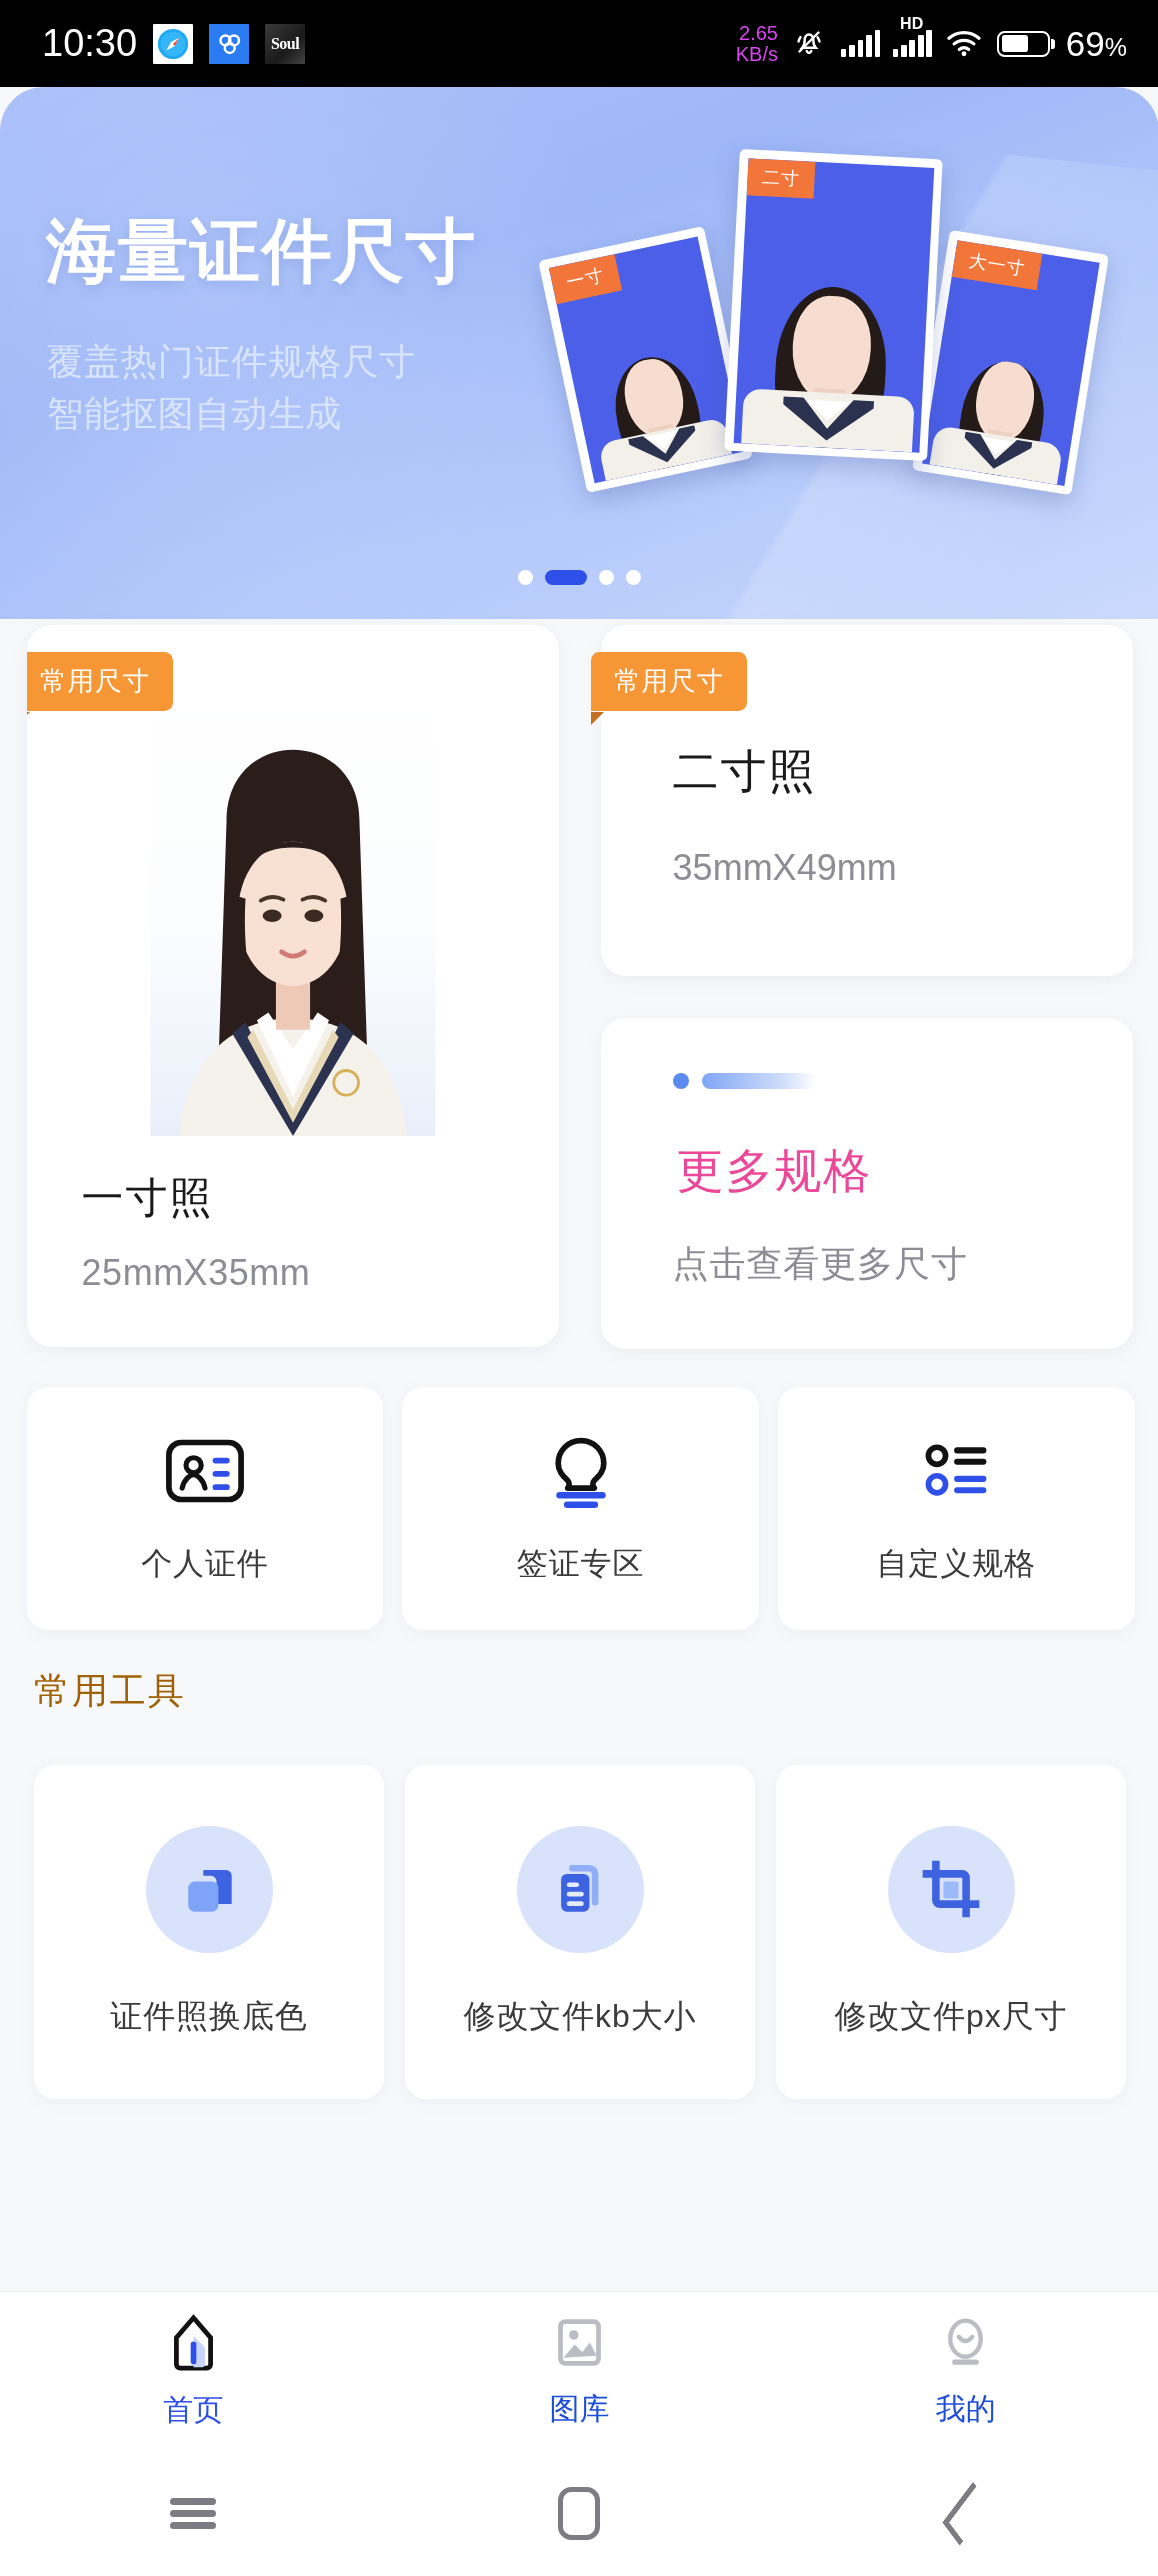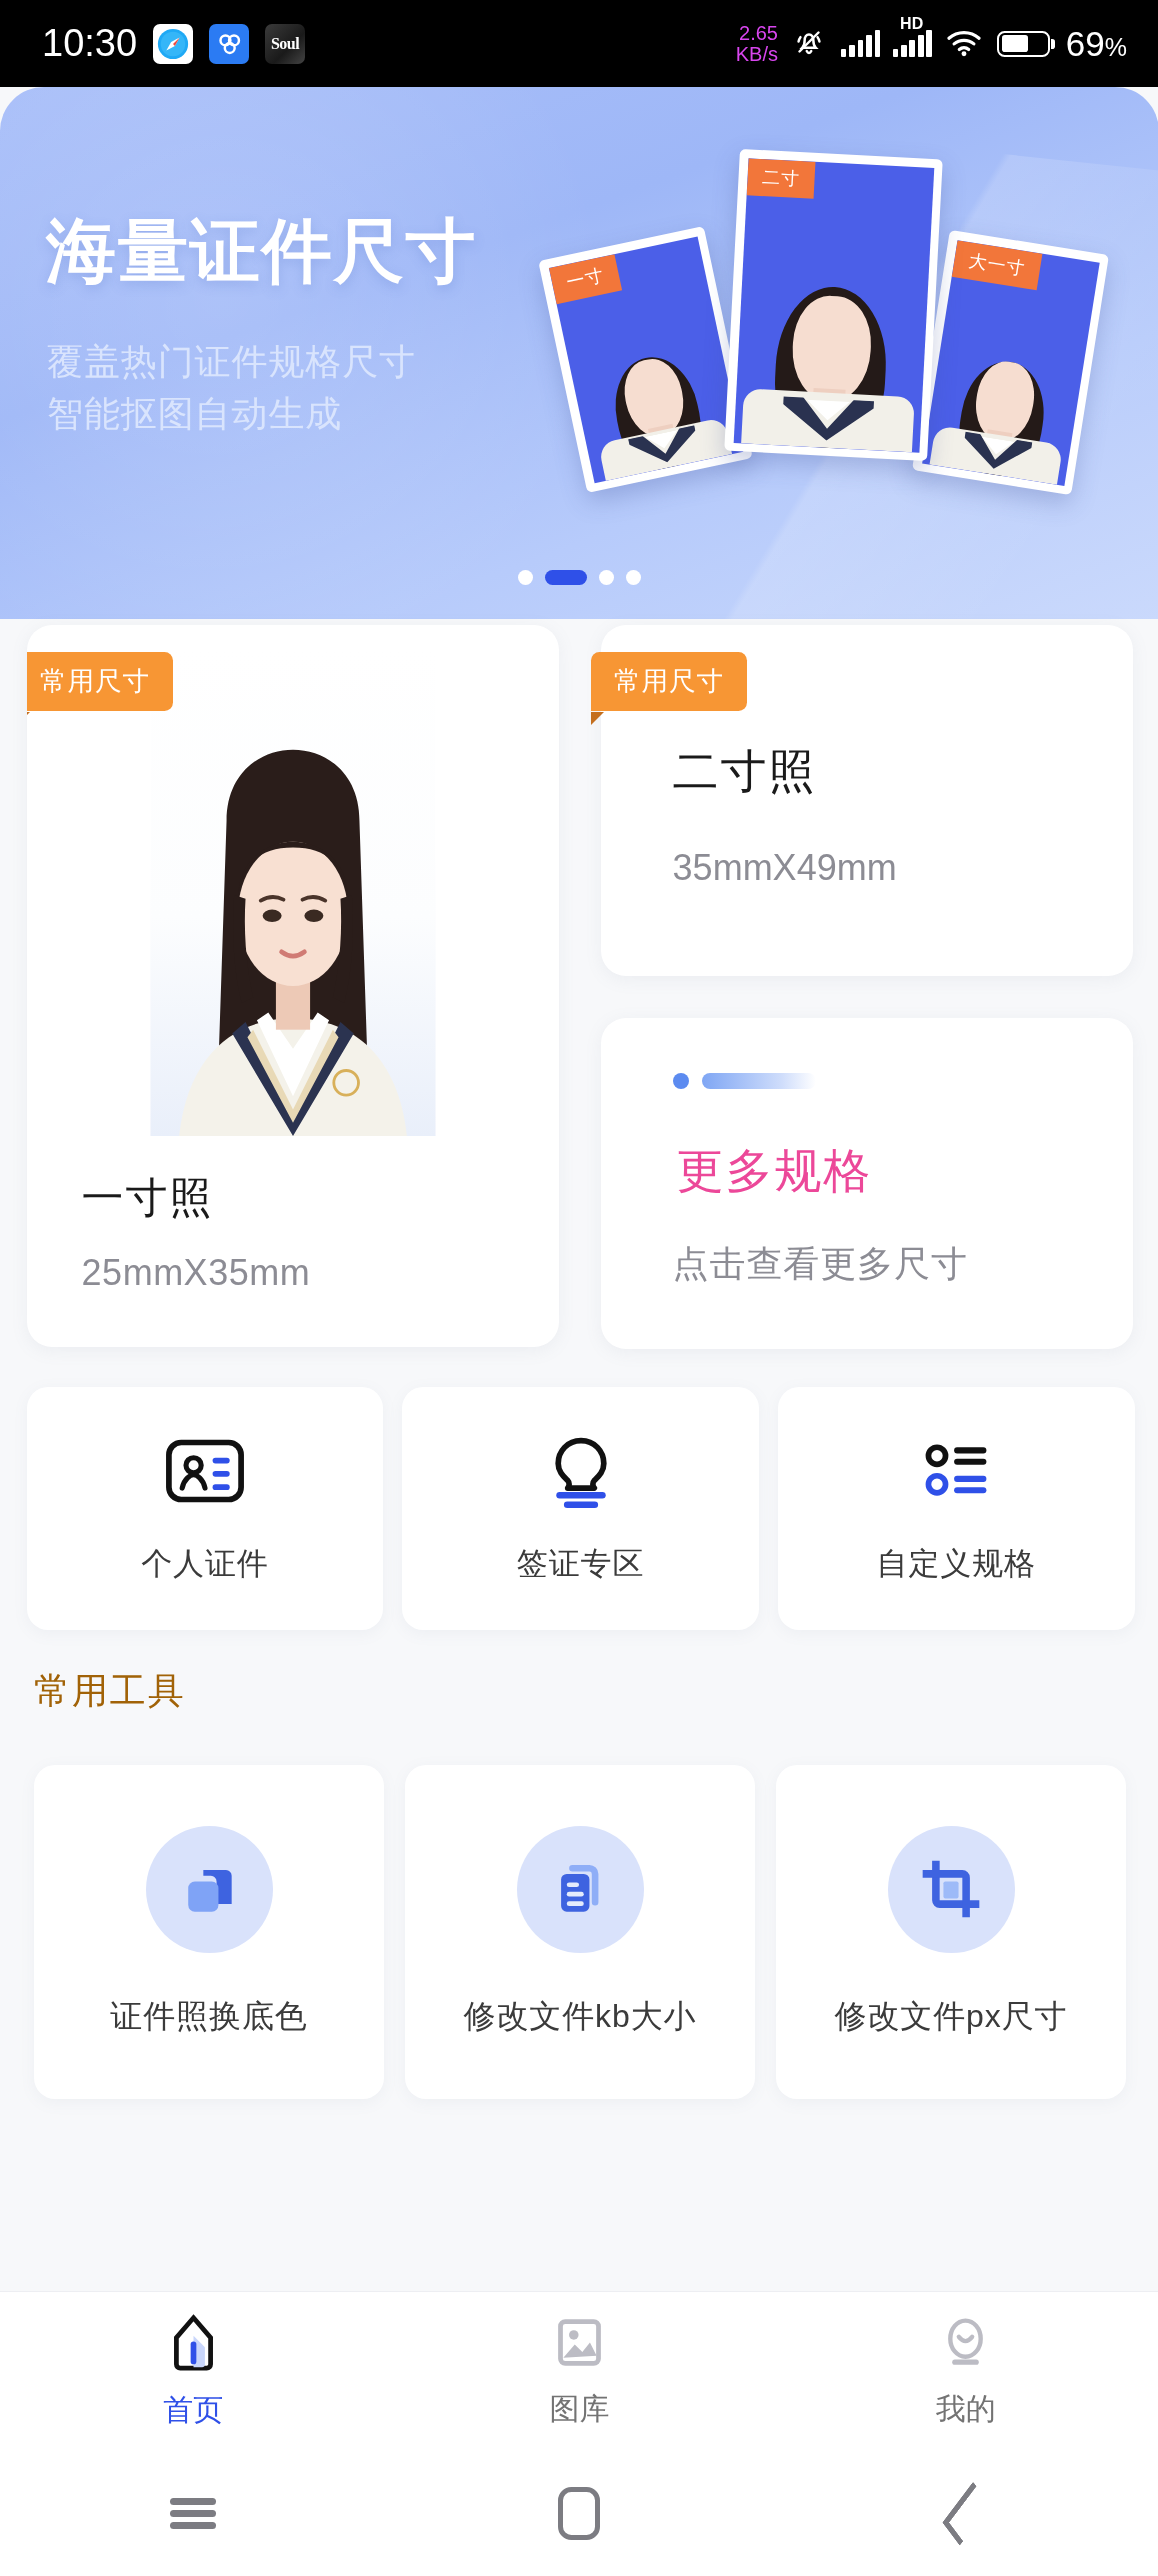--- a/index.html
+++ b/index.html
@@ -13,21 +13,21 @@
 
   
   .statusbar {
     position: absolute; top: 0; left: 0; width: 1159px; height: 87px;
     background: #000; color: #fff;
     display: flex; align-items: center; justify-content: space-between;
     padding: 0 32px 0 42px;
   }
   .sb-left { display: flex; align-items: center; gap: 16px; }
   .sb-time { font-size: 38px; font-weight: 400; letter-spacing: 0px; color: #fff; }
-  .appicon { width: 40px; height: 40px; border-radius: 7px; display: flex; align-items: center; justify-content: center; overflow: hidden; }
+  .appicon { width: 40px; height: 40px; border-radius: 1px; display: flex; align-items: center; justify-content: center; overflow: hidden; }
   .ic-safari { background: #fff; }
   .ic-baidu { background: #2B7BF3; }
   .ic-soul { background: linear-gradient(135deg,#3b3b3b,#1a1a1a 60%,#444); position: relative; }
   .ic-soul span { font-size: 16px; font-weight: 700; color: #fff; font-family:"Liberation Serif",serif; letter-spacing:-0.5px;}
 
   .sb-right { display: flex; align-items: center; gap: 12.3px; }
   .netspeed { display:flex; flex-direction:column; align-items:flex-end; line-height:1.05; font-size:20px; color:#d946ef; }
   .sb-pct { font-size: 35px; color:#fff; margin-left: 3.8px; }
   .sb-pct .sym { font-size: 25px; }
 
@@ -136,21 +136,21 @@
           box-shadow:0 3.8px 15px rgba(120,130,160,0.07);
           display:flex; flex-direction:column; align-items:center; justify-content:center; gap:42px; }
   .tool .circ { width:127px; height:127px; border-radius:50%; background:#D9E2FB;
                 display:flex; align-items:center; justify-content:center; }
   .tool .lbl { font-size:32px; color:#3b3b3b; letter-spacing:0.9px; }
 
   
   .tabbar { position:absolute; left:0; bottom:125px; width:1159px; height:160px;
             background:#fff; border-top:0.9px solid #EDEEF2; display:flex; }
   .tab { flex:1; display:flex; flex-direction:column; align-items:center; justify-content:center; gap:15px; }
-  .tab .lbl { font-size:30px; color:#737373; }
+  .tab .lbl { font-size:30px; color:#1d4ed8; }
   .tab.active .lbl { color:#2F50E8; }
 
   .navbar { position:absolute; left:0; bottom:0; width:1159px; height:125px; background:#fff;
             display:flex; align-items:center; justify-content:space-around; }
   .navbtn { width:114px; height:76px; display:flex; align-items:center; justify-content:center; }
   .hbg i { display:block; width:46px; height:6.6px; background:#7C7C82; border-radius:3.8px; margin:5.7px 0; }
   .hmsq { width:42px; height:53px; border:5.7px solid #7C7C82; border-radius:13.3px; }
   .bkch { width:28.5px; height:51px; border-left:6.6px solid #7C7C82; border-bottom:6.6px solid #7C7C82;
           transform: rotate(45deg) skew(8deg,8deg); border-radius:1.9px; }
 </style>

